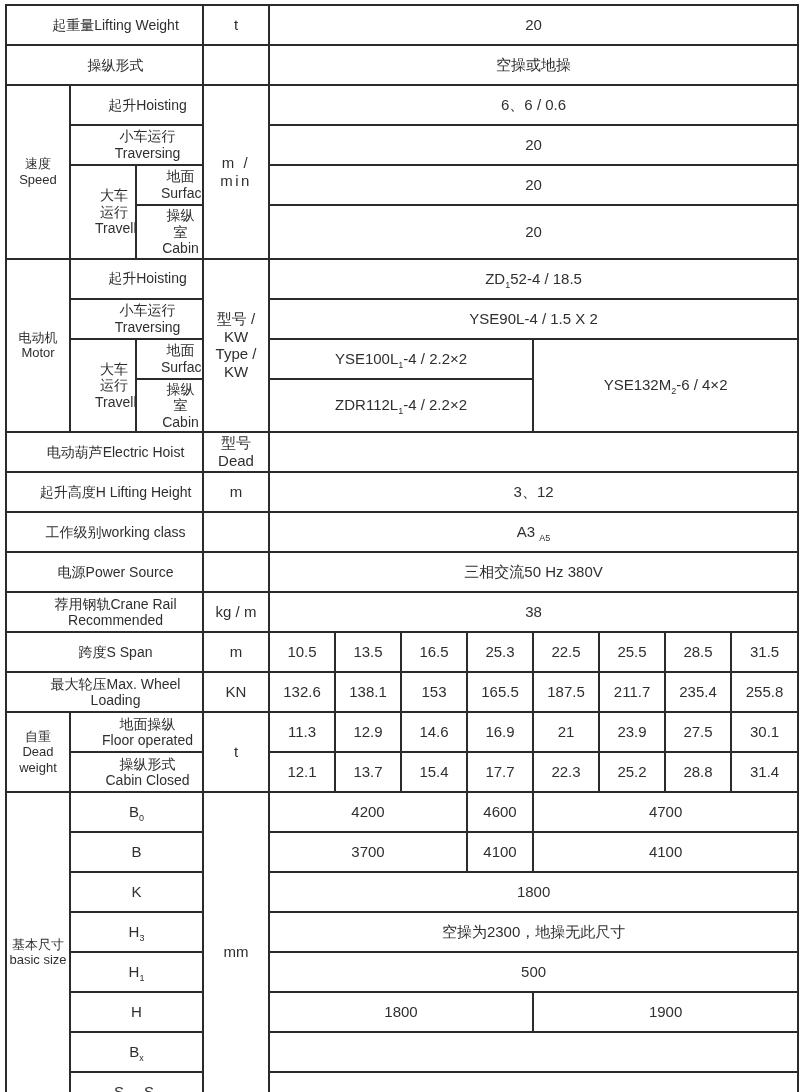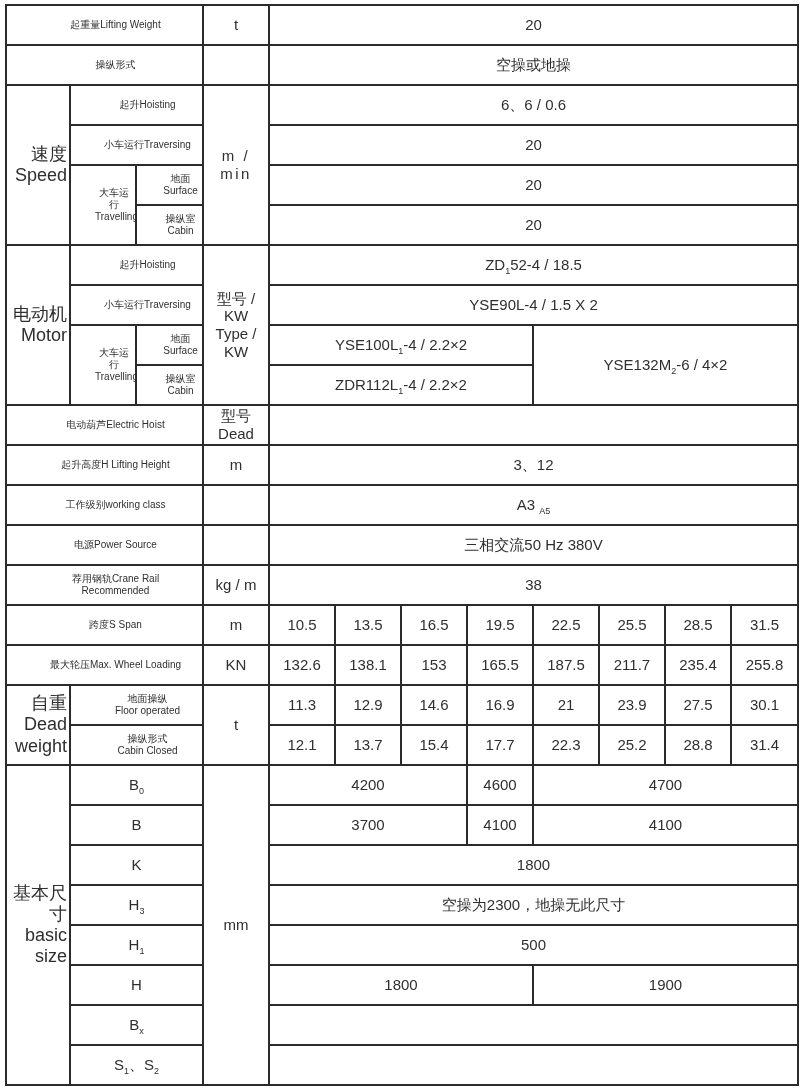--- a/index.html
+++ b/index.html
@@ -22,22 +22,22 @@
     text-align: center;
     vertical-align: middle;
     padding: 1px 2px;
     font-size: 15px;
     line-height: 1.18;
     height: 36px;
     white-space: pre-line;
     overflow: hidden;
     color: #2f2f2f;
   }
-  table.spec td.lbl { font-size: 10px; padding-left: 24px; }
-  table.spec td.grp { font-size: 18px; text-align: right; }
+  table.spec td.lbl { font-size: 14px; padding-left: 24px; }
+  table.spec td.grp { font-size: 13px; }
   table.spec td.ls  { letter-spacing: 2.5px; margin-left: 48px; }
   table.spec sub { font-size: 9px; line-height: 0; }
 </style>
 </head>
 <body>
 
 <div class="page">
   <table class="spec">
     <colgroup>
       <col style="width:64px">
@@ -140,21 +140,21 @@
 Recommended</td>
           <td>kg / m</td>
           <td colspan="8">38</td>
         </tr>
         <tr>
           <td colspan="3" class="lbl">跨度S Span</td>
           <td>m</td>
           <td>10.5</td>
           <td>13.5</td>
           <td>16.5</td>
-          <td>19.5</td>
+          <td>25.3</td>
           <td>22.5</td>
           <td>25.5</td>
           <td>28.5</td>
           <td>31.5</td>
         </tr>
         <tr>
           <td colspan="3" class="lbl">最大轮压Max.  Wheel Loading</td>
           <td>KN</td>
           <td>132.6</td>
           <td>138.1</td>

